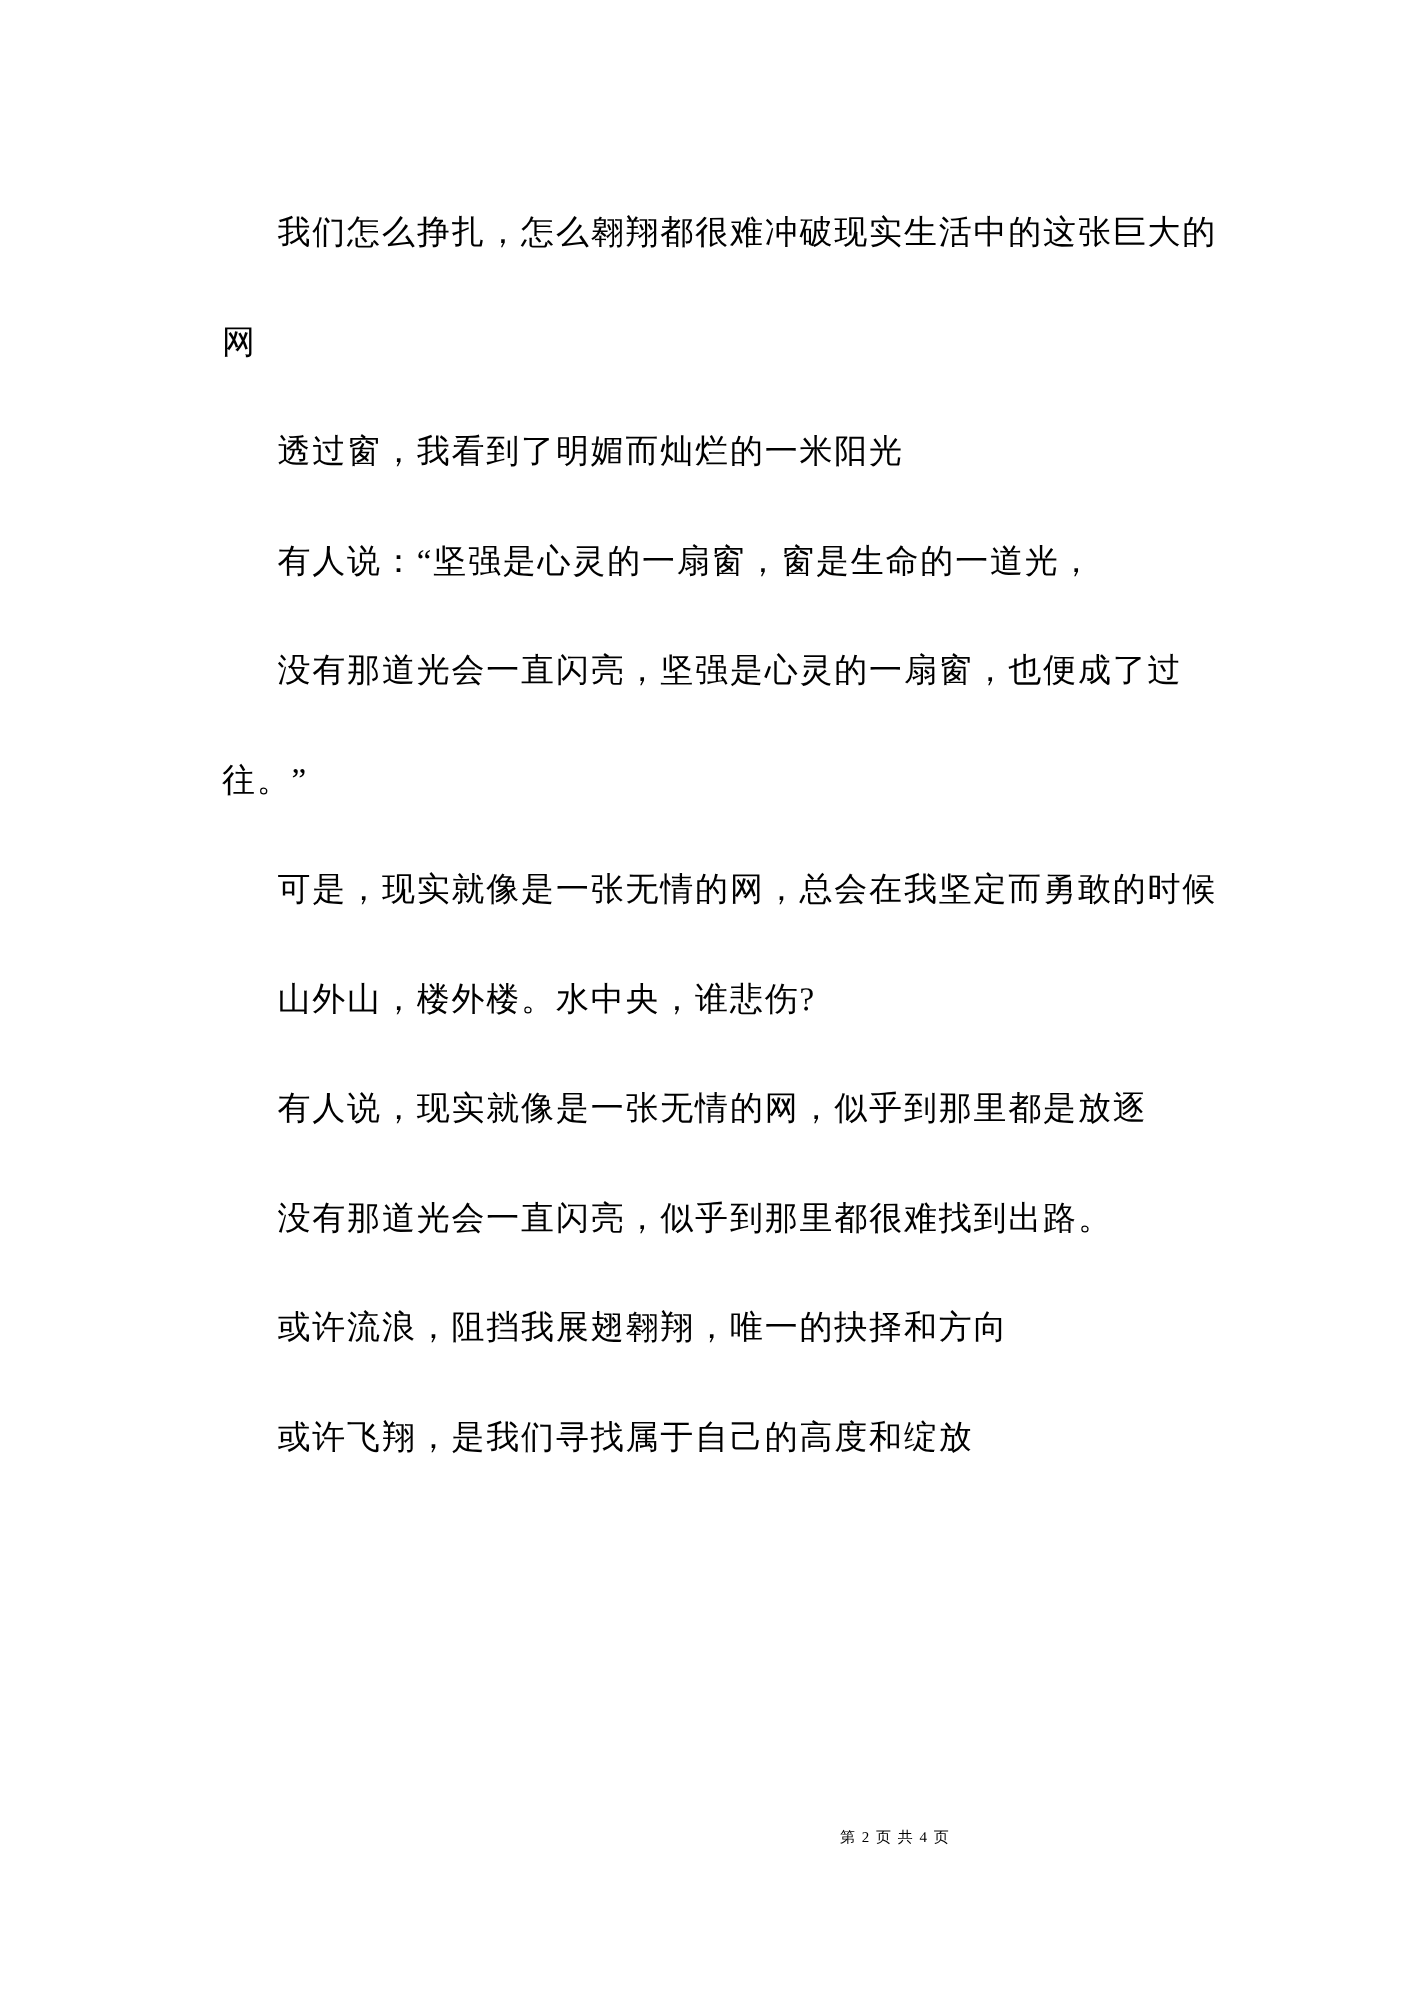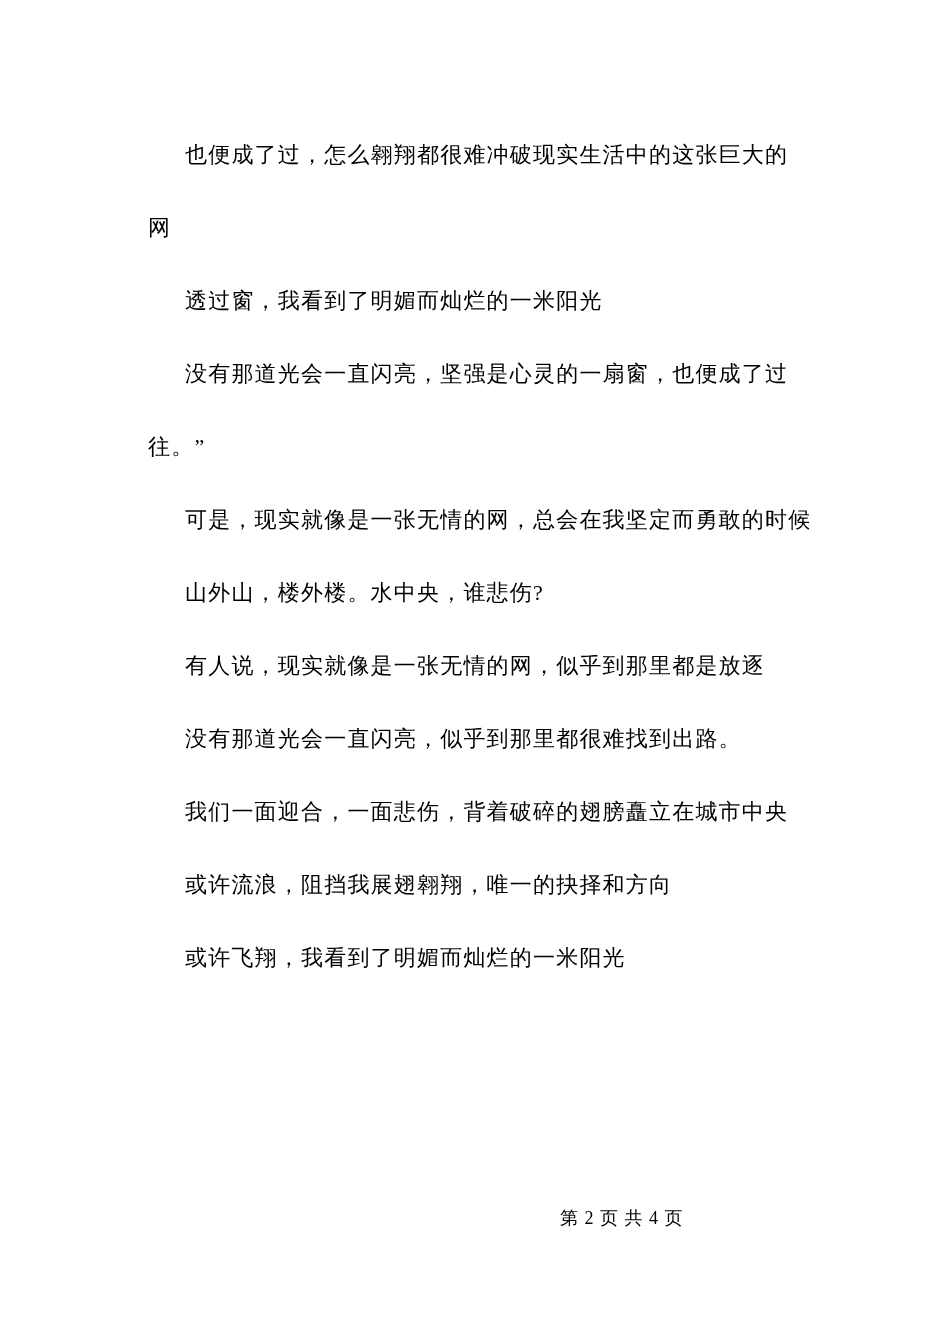--- a/index.html
+++ b/index.html
@@ -36,40 +36,40 @@
   .footer {
     position: absolute;
     top: 1206px;
     left: 0;
     width: 950px;
     height: 24px;
   }
   .footer .pageno {
     position: absolute;
     left: 560px;
-    top: 0;
-    font-size: 18px;
+    top: 12px;
+    font-size: 10px;
     letter-spacing: 1px;
     color: #000000;
   }
 </style>
 </head>
 <body>
 
 <div class="page">
   <div class="content" id="lines-container">
-      <div class="line indent-2">也便成了过，怎么翱翔都很难冲破现实生活中的这张巨大的</div>
+      <div class="line indent-2">我们怎么挣扎，怎么翱翔都很难冲破现实生活中的这张巨大的</div>
       <div class="line indent-0">网</div>
       <div class="line indent-2">透过窗，我看到了明媚而灿烂的一米阳光</div>
+      <div class="line indent-2">有人说：“坚强是心灵的一扇窗，窗是生命的一道光，</div>
       <div class="line indent-2">没有那道光会一直闪亮，坚强是心灵的一扇窗，也便成了过</div>
       <div class="line indent-0">往。”</div>
       <div class="line indent-2">可是，现实就像是一张无情的网，总会在我坚定而勇敢的时候</div>
       <div class="line indent-2">山外山，楼外楼。水中央，谁悲伤?</div>
       <div class="line indent-2">有人说，现实就像是一张无情的网，似乎到那里都是放逐</div>
       <div class="line indent-2">没有那道光会一直闪亮，似乎到那里都很难找到出路。</div>
-      <div class="line indent-2">我们一面迎合，一面悲伤，背着破碎的翅膀矗立在城市中央</div>
       <div class="line indent-2">或许流浪，阻挡我展翅翱翔，唯一的抉择和方向</div>
-      <div class="line indent-2">或许飞翔，我看到了明媚而灿烂的一米阳光</div>
+      <div class="line indent-2">或许飞翔，是我们寻找属于自己的高度和绽放</div>
     </div>
   <div class="footer">
     <span class="pageno">第 2 页 共 4 页</span>
   </div>
 </div>
 
 </body></html>

